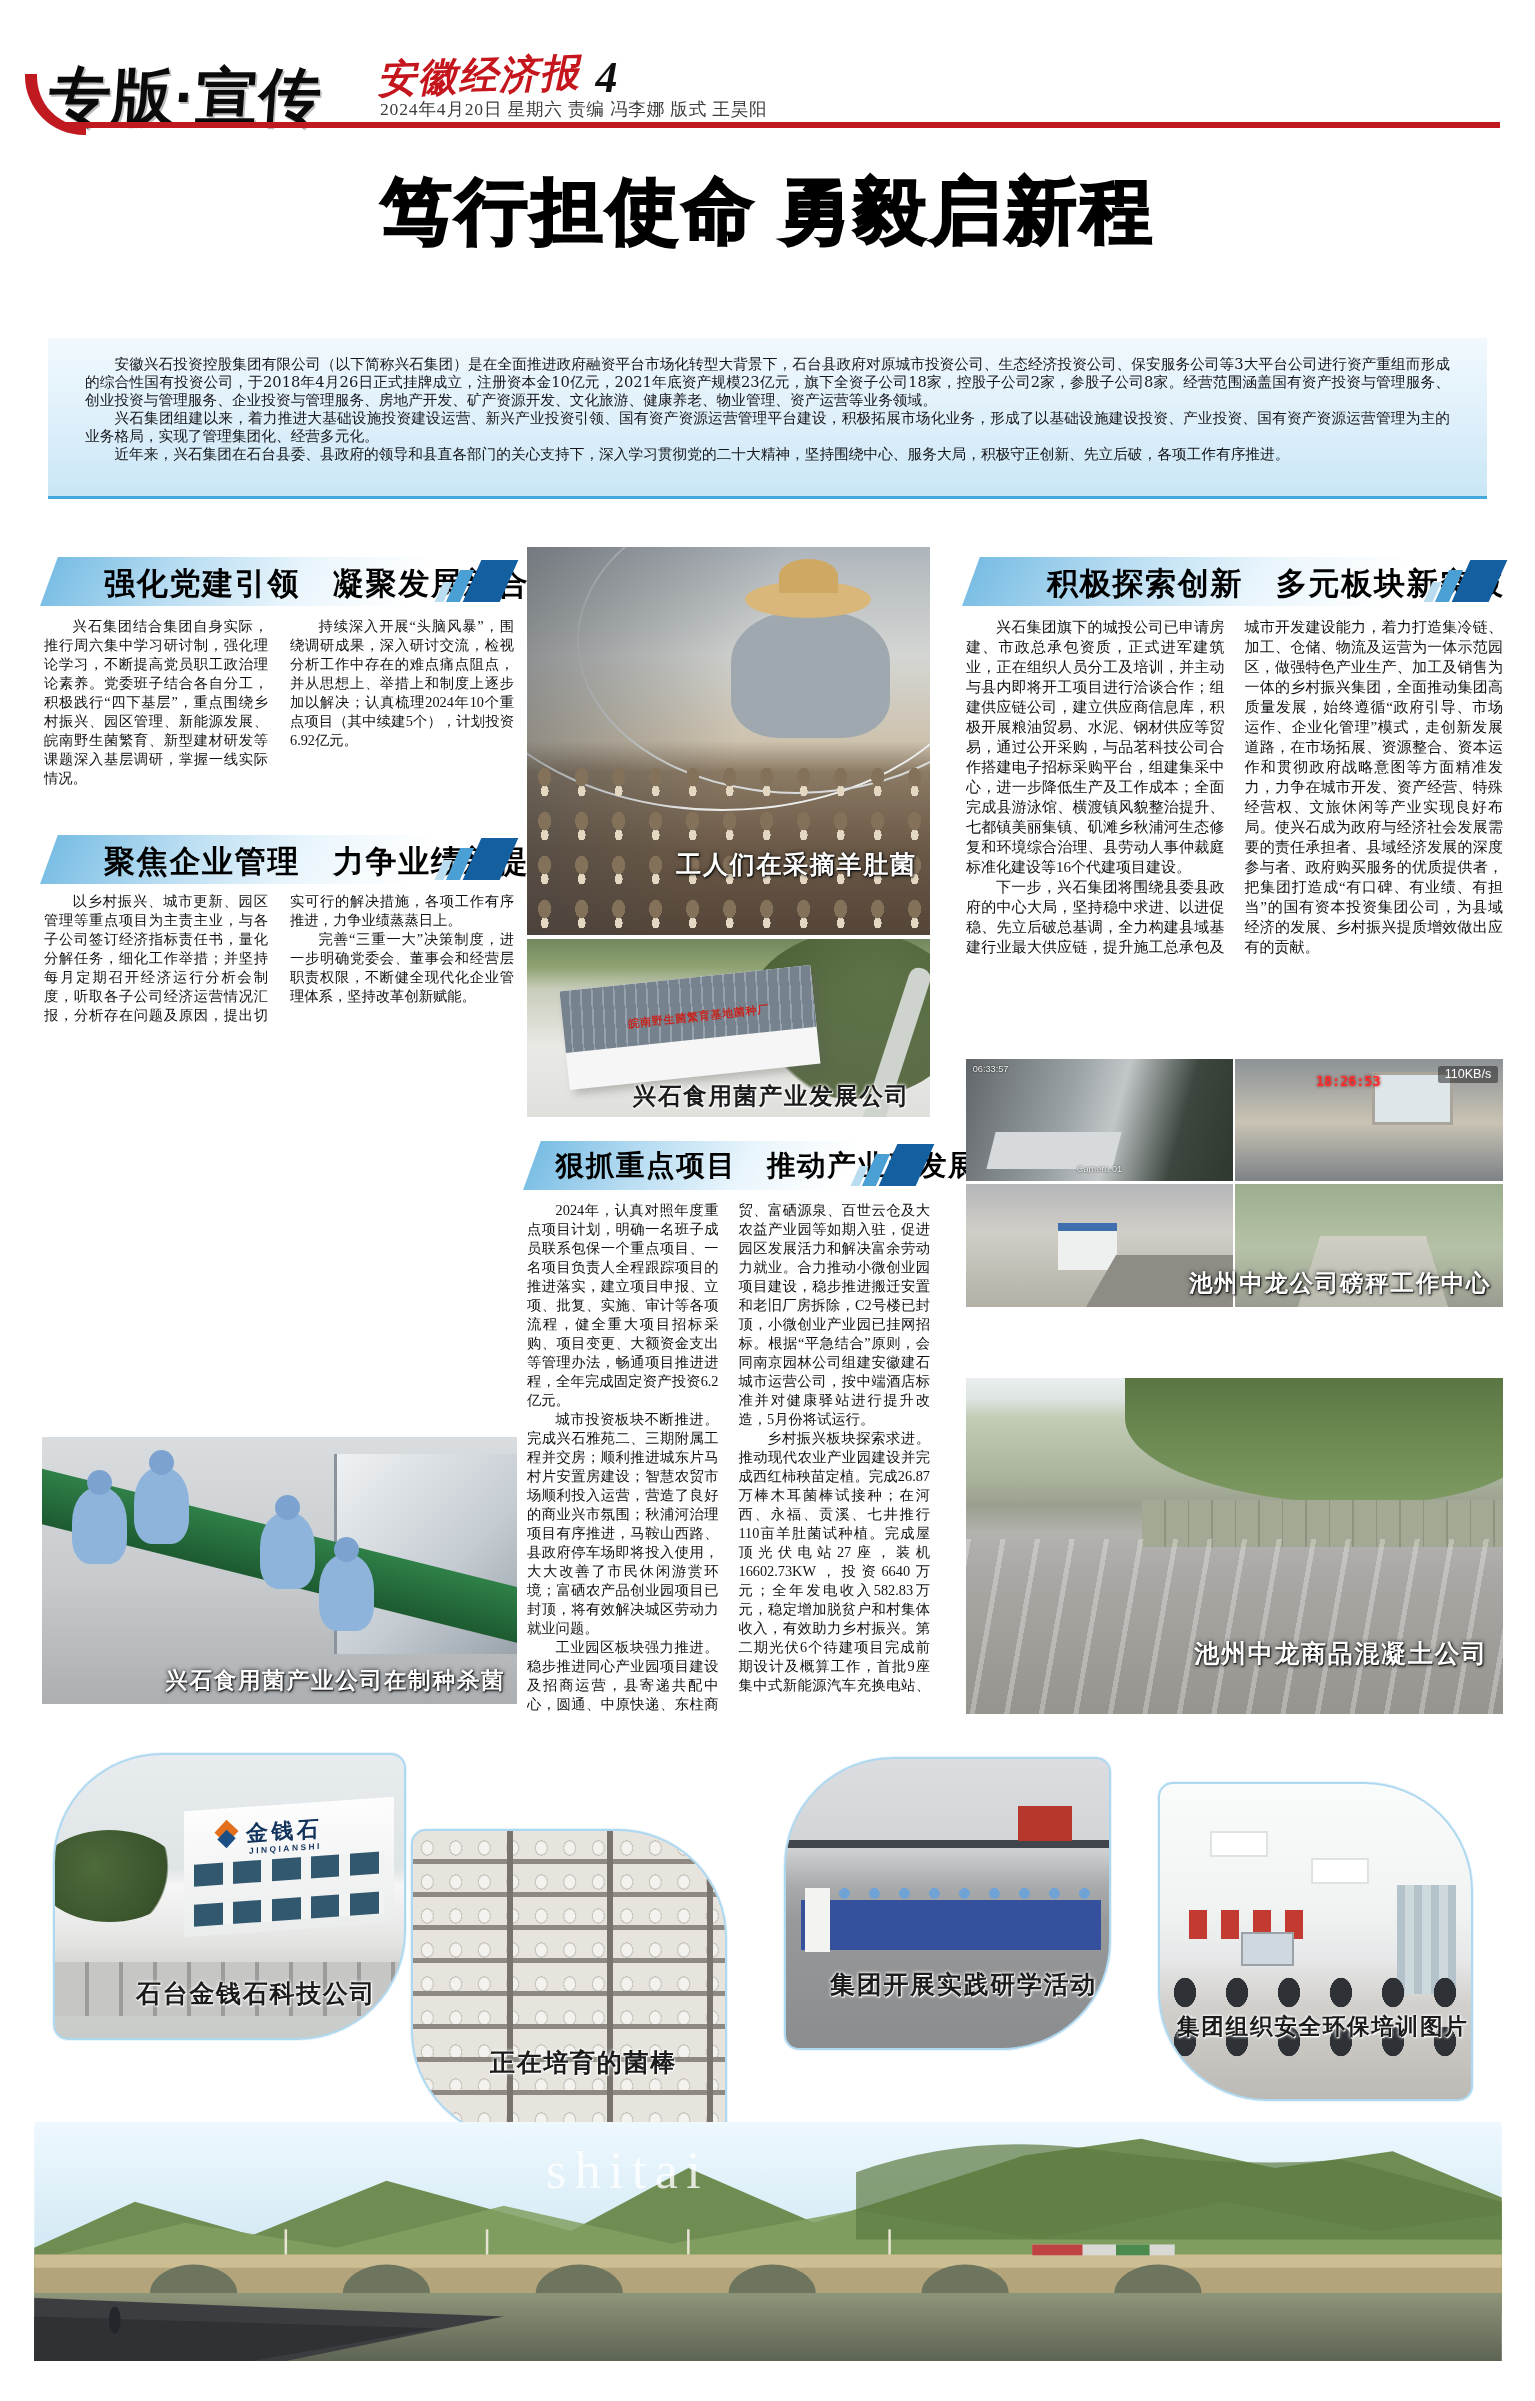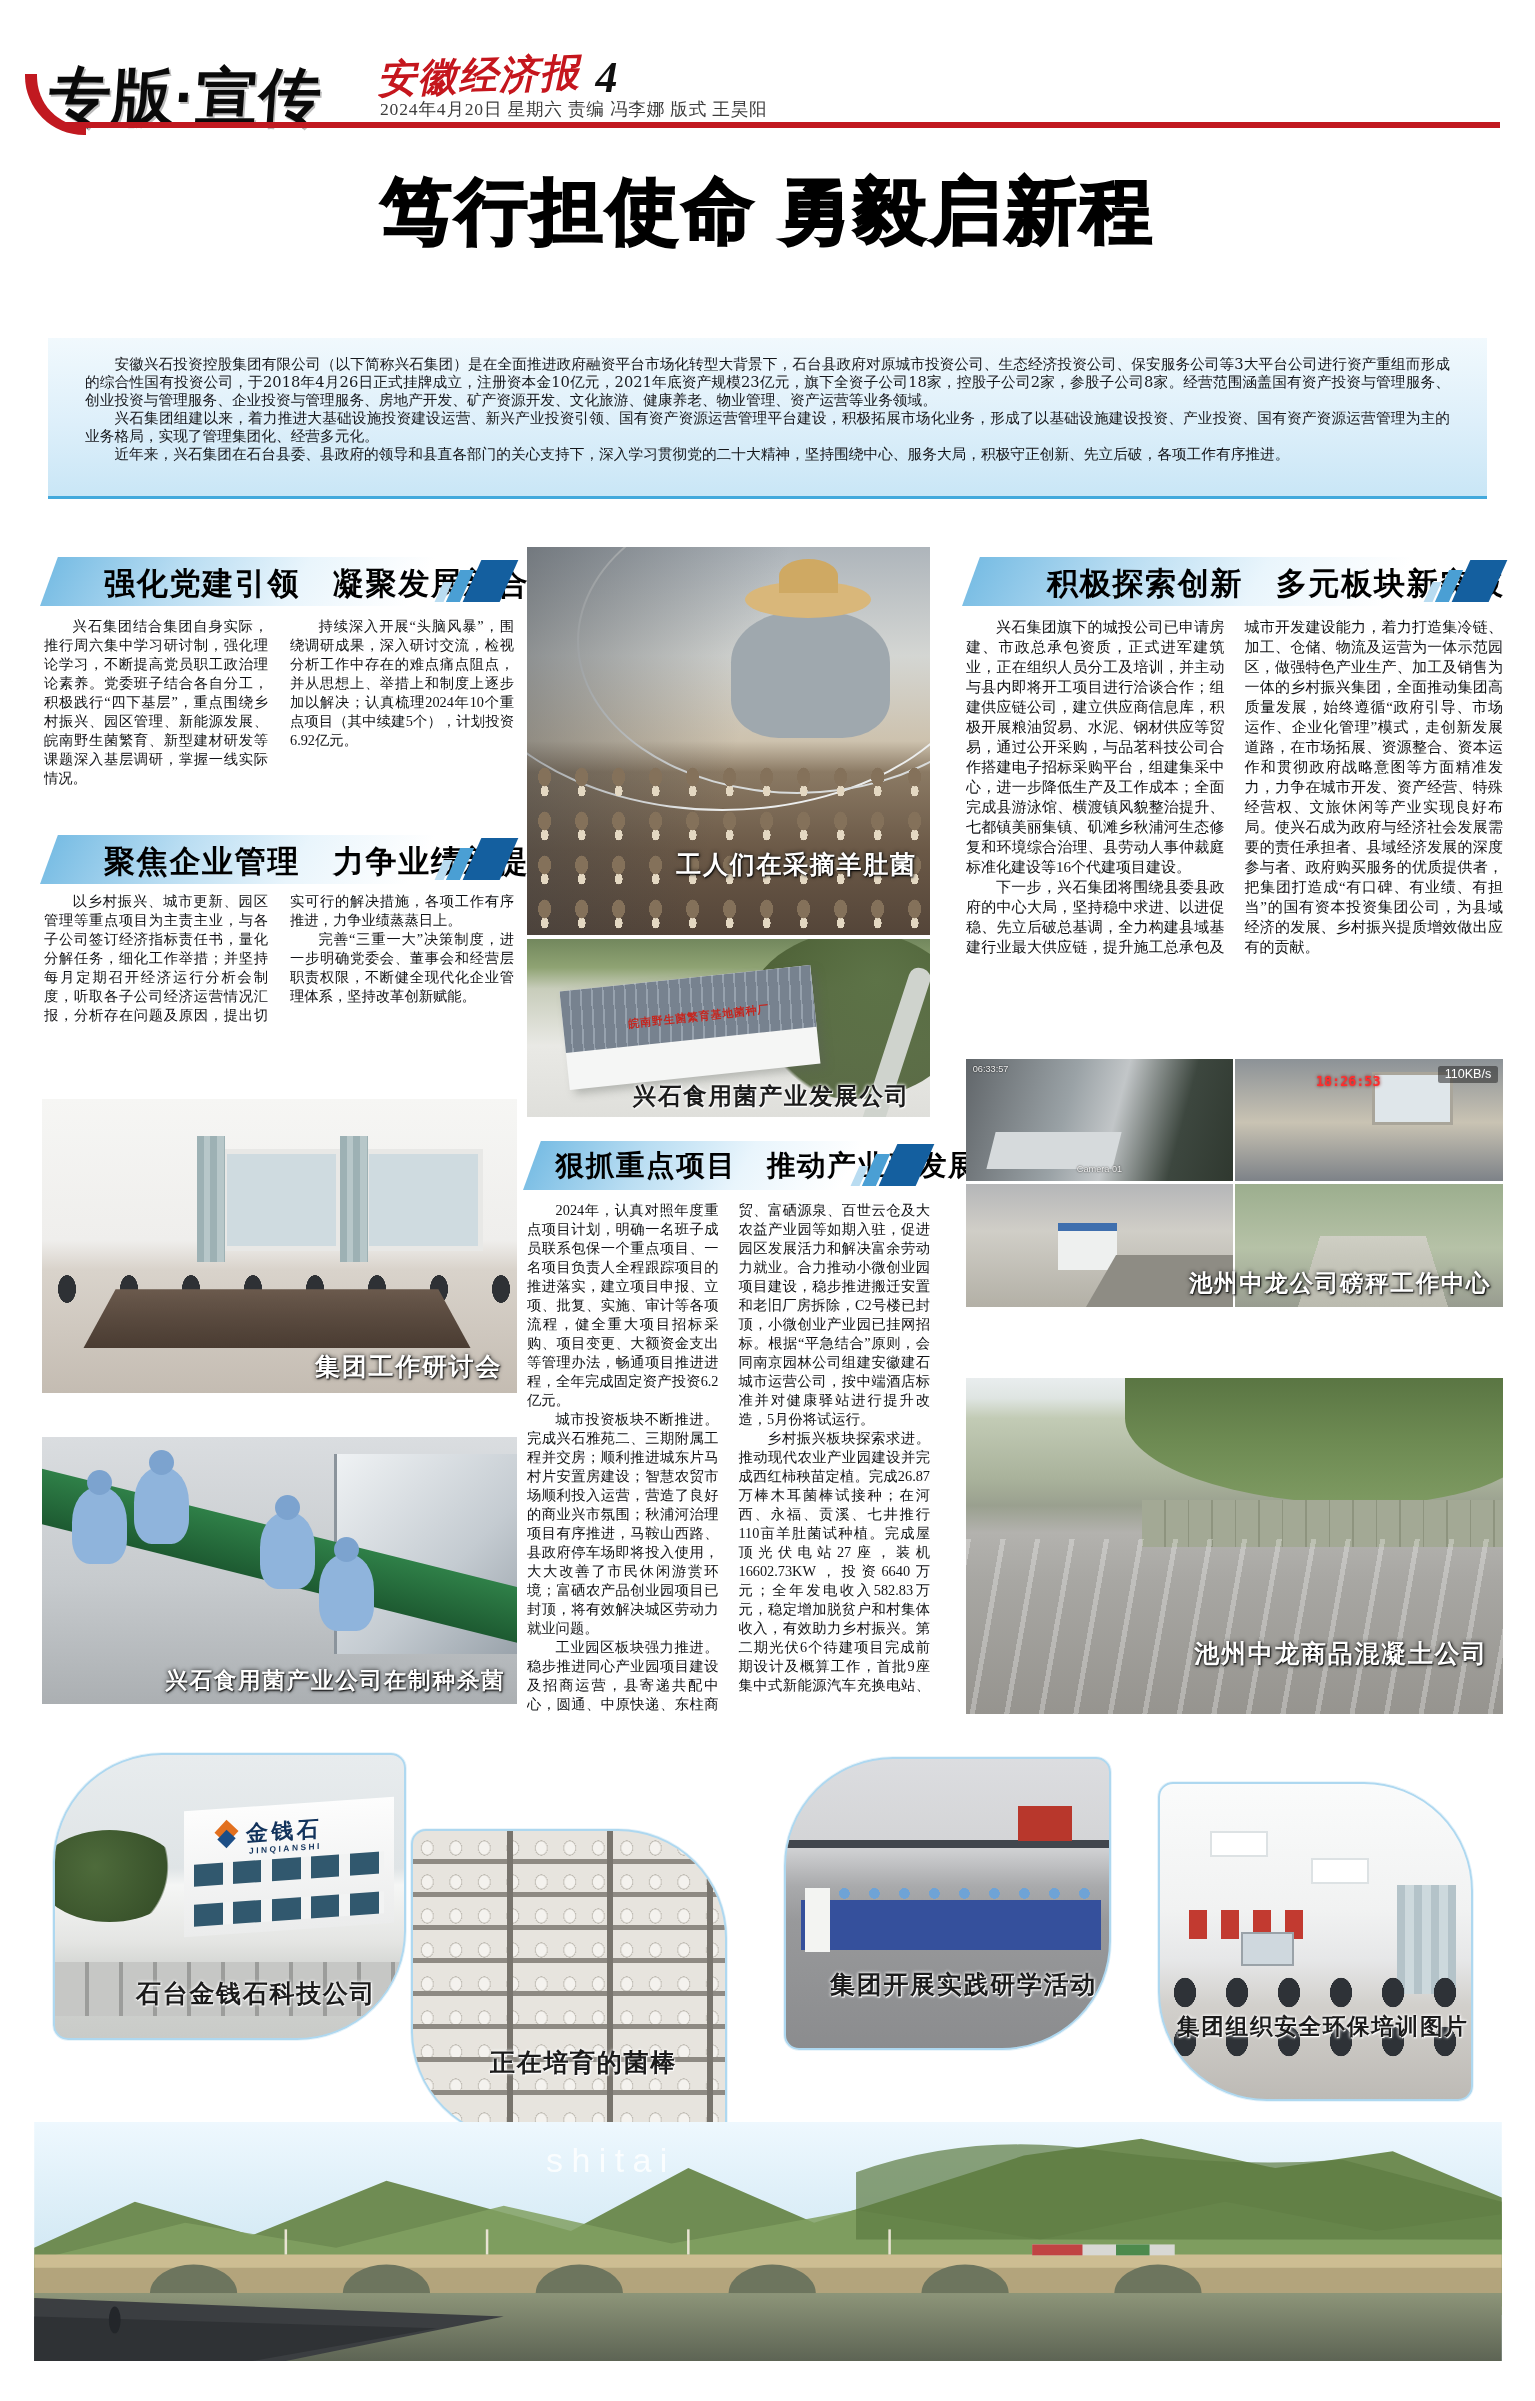--- a/index.html
+++ b/index.html
@@ -181,22 +181,22 @@
   .ph-train .banners{position:absolute;left:28.5px;top:126px;width:126px;height:28.5px;
       background:repeating-linear-gradient(90deg,#c23a30 0 18.5px,rgba(0,0,0,0) 18.5px 32px);}
   .ph-train .screen{position:absolute;left:81px;top:148px;width:49px;height:30px;background:#cfd8de;border:2.5px solid #9aa2a8;}
   .ph-train .curtain{position:absolute;right:15px;top:101px;width:59px;height:109px;background:repeating-linear-gradient(90deg,#b4c3c9 0 8.4px,#cdd9dd 8.4px 17px);}
   .ph-train .crowd{position:absolute;left:0;right:0;bottom:34px;height:101px;
       background-image:radial-gradient(ellipse 17.6px 23.5px at 25px 28.5px,#2e3237 62%,rgba(0,0,0,0) 64%);
       background-size:52px 49px;}
 
   
   .panorama{position:absolute;left:34px;top:2122px;width:1468px;height:239px;overflow:hidden;}
-  .watermark{position:absolute;left:512px;top:18.5px;font-family:Liberation Sans, sans-serif;
-      font-size:34px;color:rgba(255,255,255,.8);letter-spacing:8.4px;}
+  .watermark{position:absolute;left:512px;top:18.5px;font-family:Liberation Serif, serif;
+      font-size:52px;color:rgba(255,255,255,.8);letter-spacing:8.4px;}
 </style>
 </head>
 <body>
 
 <div class="page">
 
   <div class="section-label">专版·宣传</div>
   <div class="masthead-row">
     <span class="masthead">安徽经济报</span>
     <span class="page-num">4</span>
@@ -234,29 +234,20 @@
         <i class="b1"></i>
         <i class="b2"></i>
         <i class="b3"></i>
       </span>
   </div>
   <div class="twocol col-left" style="left:44px;top:892px;width:470px;height:200px;">
     <p>以乡村振兴、城市更新、园区管理等重点项目为主责主业，与各子公司签订经济指标责任书，量化分解任务，细化工作举措；并坚持每月定期召开经济运行分析会制度，听取各子公司经济运营情况汇报，分析存在问题及原因，提出切实可行的解决措施，各项工作有序推进，力争业绩蒸蒸日上。</p>
     <p>完善“三重一大”决策制度，进一步明确党委会、董事会和经营层职责权限，不断健全现代化企业管理体系，坚持改革创新赋能。</p>
   </div>
 
-  <div class="photo ph-meeting" style="left:42px;top:1099px;width:475px;height:294px;">
-    <div class="win w1"></div>
-    <div class="win w2"></div>
-    <div class="curtain c1"></div>
-    <div class="curtain c2"></div>
-    <div class="people"></div>
-    <div class="table"></div>
-    <div class="caption cap-white" style="right:15px;bottom:10px;">集团工作研讨会</div>
-  </div>
 
   <div class="photo ph-ster" style="left:42px;top:1437px;width:475px;height:267px;">
     <div class="machine"></div>
     <div class="belt"></div>
     <div class="worker k1"></div>
     <div class="worker k2"></div>
     <div class="worker k3"></div>
     <div class="worker k4"></div>
     <div class="caption cap-white" style="right:11.7px;bottom:8.4px;font-size:22.6px;">兴石食用菌产业公司在制种杀菌</div>
   </div>

